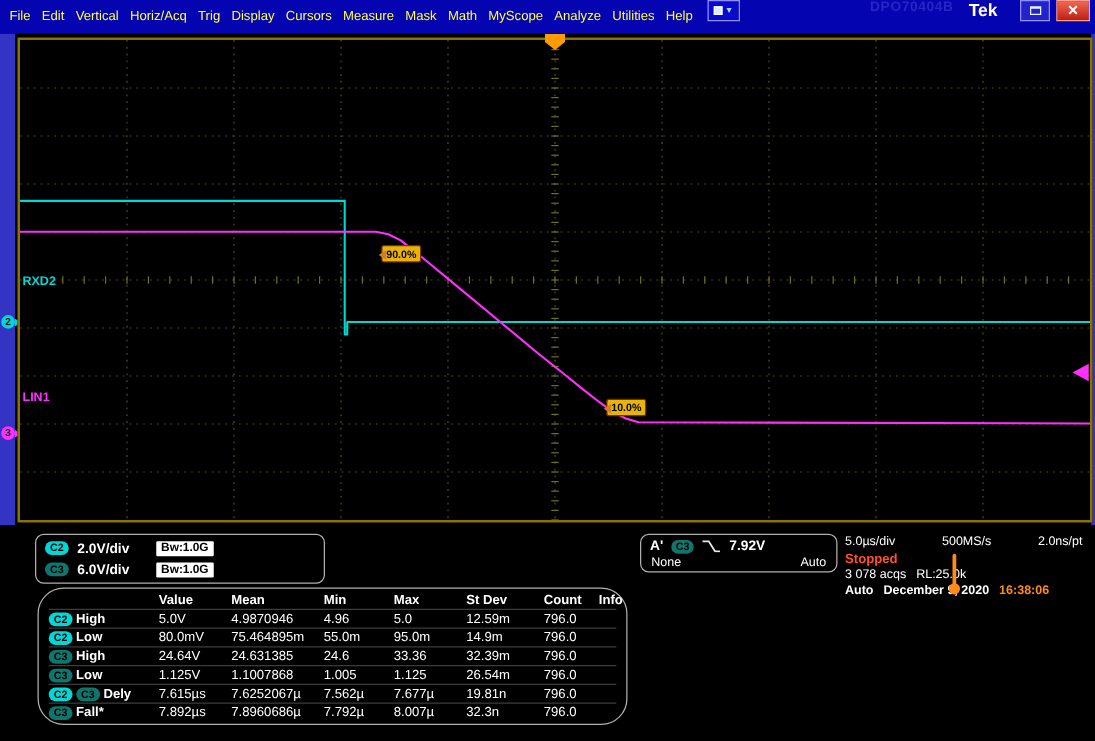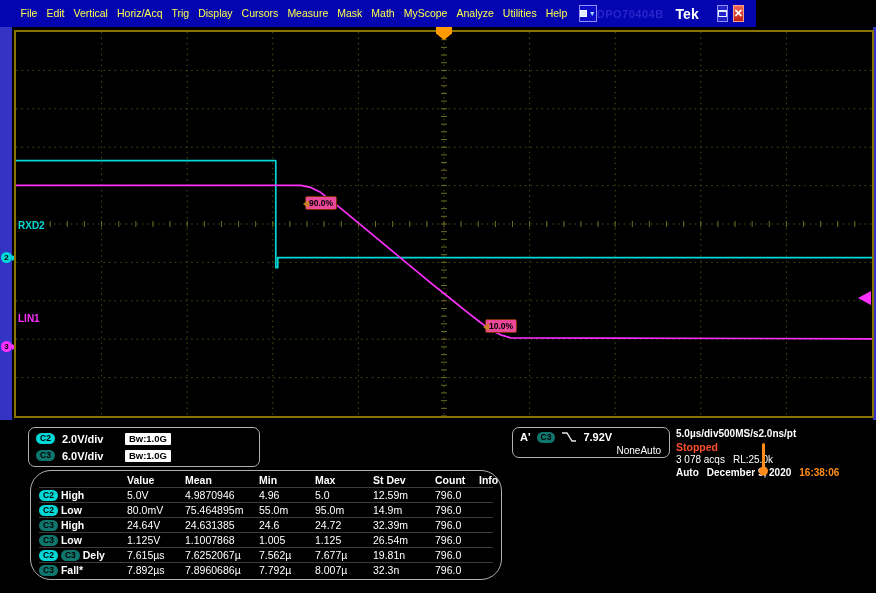--- a/index.html
+++ b/index.html
@@ -1,40 +1,40 @@
 <!DOCTYPE html>
 <html><head>
 <meta charset="utf-8">
 <style>
 *{margin:0;padding:0;box-sizing:border-box}
 html,body{width:876px;height:593px}
 body{position:relative;overflow:hidden;background:#000;font-family:"Liberation Sans",sans-serif}
 
-.menubar{position:absolute;left:0;top:0;width:756px;height:27px;background:#0404b0;display:flex;align-items:center;padding:0 16px}
+.menubar{position:absolute;left:0;top:0;width:876px;height:27px;background:#0404b0;display:flex;align-items:flex-start;padding:0 3px}
 .menu-item{color:#ffff4d;font-size:10.5px;padding:0 4.5px;height:27px;line-height:27px;white-space:nowrap}
 .menu-dd{width:26px;height:17px;margin-left:7px;border:1px solid #8f8fff;background:#0a0ac8;display:flex;align-items:center;justify-content:center;gap:2px}
 .dd-sq{width:7px;height:7px;background:#dcebff;border:1px solid #fff}
 .dd-ar{color:#9fd8ff;font-size:7px;line-height:7px}
 .mspacer{flex:1}
 .model{color:#2727c9;font-size:11px;font-weight:bold;margin-right:12px;letter-spacing:.5px}
 .brand{color:#fff;font-size:14px;font-weight:bold;margin-right:18px}
 .win-btn{height:17px;display:flex;align-items:center;justify-content:center}
 .minb{width:24px;background:#2323c9;border:1px solid #8f8fff;margin-right:5px}
 .min-glyph{width:9px;height:7px;border:1px solid #e8f2ff;border-top-width:2px}
 .closeb{width:27px;background:linear-gradient(#ef6a56,#c01f10);color:#fff;font-size:11px;font-weight:bold;border:1px solid #ff9f8f;margin-right:1px}
 
 .scope{position:absolute;left:0;top:27px;width:876px;height:393px;background:#000}
 .stripL{position:absolute;left:0;top:0;width:12px;height:393px;background:#3434c4}
 .stripR{position:absolute;right:0;top:0;width:3px;height:393px;background:#3434c4}
 .grat{position:absolute;left:14px;top:3px;width:860px;height:388px;border:2px solid #8a7300;background:#000}
 .grat svg{position:absolute;left:0;top:0;width:100%;height:100%}
 .trace-label{position:absolute;font-size:10px;font-weight:bold}
 .lblrxd2{left:2px;top:188px;color:#00d7d7}
 .lbllin1{left:2px;top:281px;color:#ff30ff}
-.callout{position:absolute;background:#ec4899;border:1px solid #7a3000;color:#000;font-size:8.5px;font-weight:bold;padding:1px 3px;border-radius:2px;white-space:nowrap}
+.callout{position:absolute;background:#eab308;border:1px solid #7a3000;color:#000;font-size:8.5px;font-weight:bold;padding:1px 3px;border-radius:2px;white-space:nowrap}
 .callout::before{content:"";position:absolute;left:-7px;top:3px;border:4px solid transparent;border-right:6px solid #cd7f2a}
 .c90{left:289px;top:164px}
 .c10{left:469px;top:287px}
 .trig-arrow{position:absolute;right:1px;top:259px;width:0;height:0;border-top:7px solid transparent;border-bottom:7px solid transparent;border-right:13px solid #ff30ff}
 .trig-top{position:absolute;left:436px;top:0;width:16px;height:13px;background:#ff9a00;clip-path:polygon(0 0,100% 0,100% 50%,50% 100%,0 50%)}
 .chan-marker{position:absolute;left:1px;width:11px;height:11px;border-radius:50%;color:#000;font-size:8px;font-weight:bold;text-align:center;line-height:11px}
 .c2m{top:225px;background:#00d7d7}
 .c3m{top:314px;background:#ff30ff}
 .chan-marker::after{content:"";position:absolute;left:11px;top:2.5px;border:3px solid transparent;border-left:5px solid}
 .c2m::after{border-left-color:#00d7d7}
@@ -46,23 +46,23 @@
 .chrow{display:flex;align-items:center;gap:7px;height:15px}
 .pill{display:inline-block;border-radius:7px;padding:0 4px;font-size:8.5px;font-weight:bold;color:#000;line-height:11px;height:11px;white-space:nowrap}
 .pc2{background:#00d7d7}
 .pc3{background:#0f766e}
 .scaletxt{font-size:11px;font-weight:bold;width:56px}
 .bwbox{background:#fff;color:#000;font-size:9.5px;font-weight:bold;padding:0 4px;line-height:12px;border-radius:1px}
 .trigbox{left:512px;top:3px;width:158px;height:31px;padding:2px 7px}
 .trigrow{display:flex;align-items:center;gap:6px;height:14px}
 .trig-ev,.trig-lv{font-size:11px;font-weight:bold}
 .slope{width:16px;height:10px}
-.trigrow2{display:flex;justify-content:flex-end;font-size:10px;padding:0 1px;margin-top:1px}
+.trigrow2{display:flex;justify-content:space-between;font-size:10px;padding:0 1px;margin-top:1px}
 .acq{position:absolute;left:676px;top:4px;width:190px;font-size:10px}
-.acqrow1{display:flex;font-weight:bold;white-space:nowrap}
+.acqrow1{display:flex;justify-content:space-between;font-weight:normal;white-space:nowrap}
 .status{color:#ff4f2e;font-weight:bold;font-size:10.5px;margin-top:2px}
 .acqrow3{display:flex;gap:8px;margin-top:1px;font-weight:normal}
 .acqrow4{display:flex;gap:8px;margin-top:2px;font-weight:bold;white-space:nowrap}
 .time{color:#ff8c1a}
 .thermo{position:absolute;right:3px;top:17px;width:11px;height:36px}
 
 .meastable{left:30px;top:46px;width:472px;height:110px;padding:2px 8px 3px;border-radius:21px;border-width:1.5px}
 .trow{display:grid;grid-template-columns:88px 58px 74px 56px 58px 62px 44px 1fr;align-items:center;height:15px;font-size:10.5px;border-top:1px solid #3c3c3c;white-space:nowrap}
 .thead{border-top:none;font-weight:bold;height:14px}
 .src{display:flex;align-items:center;gap:3px}
@@ -331,21 +331,21 @@
     </div>
 
     <div class="trow">
       <div class="src">
         <span class="pill pc3">C3</span>
         <span class="mlabel">High</span>
       </div>
       <div>24.64V</div>
       <div>24.631385</div>
       <div>24.6</div>
-      <div>24.72</div>
+      <div>33.36</div>
       <div>32.39m</div>
       <div>796.0</div>
       <div></div>
     </div>
 
     <div class="trow">
       <div class="src">
         <span class="pill pc3">C3</span>
         <span class="mlabel">Low</span>
       </div>

